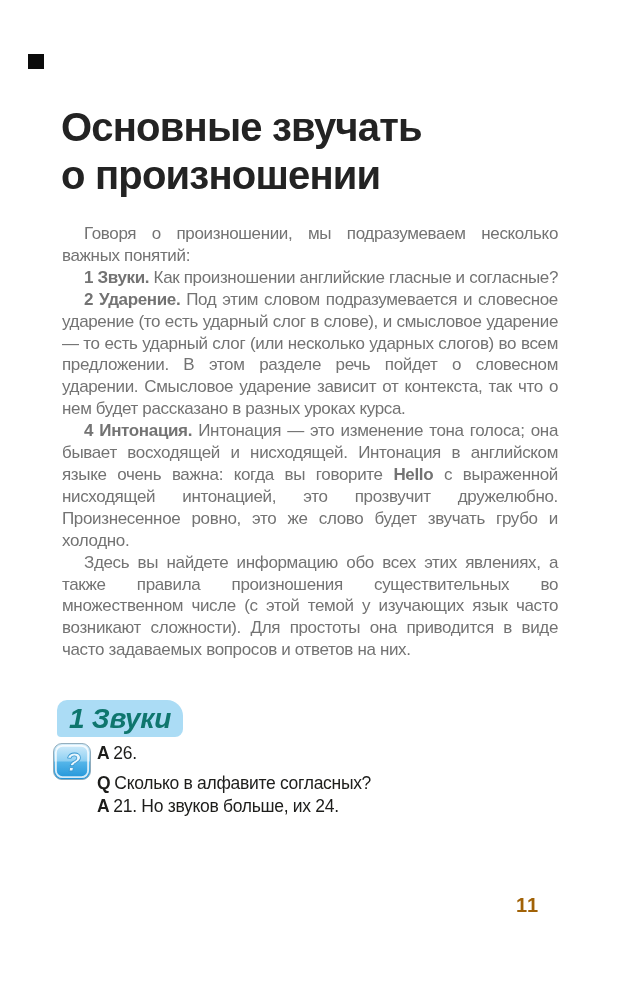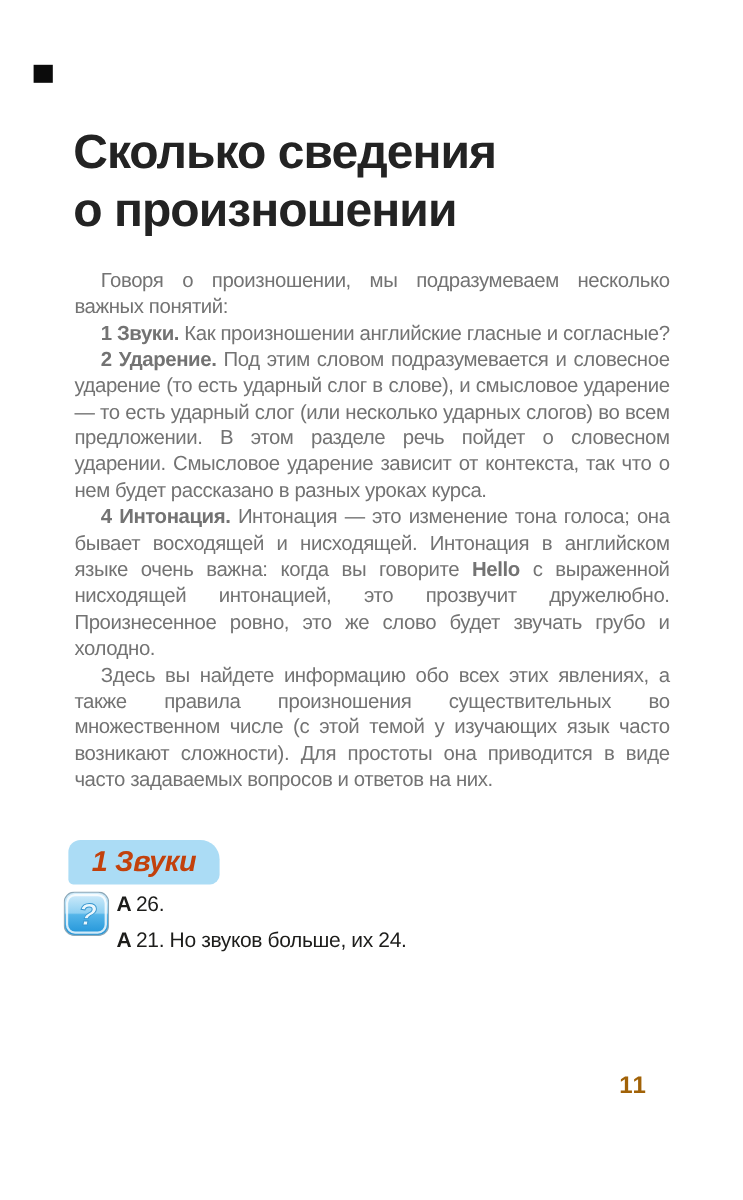--- a/index.html
+++ b/index.html
@@ -11,39 +11,39 @@
   .title{position:absolute;left:61px;top:103px;margin:0;font-size:40px;line-height:48px;
     font-weight:700;letter-spacing:-0.8px;color:#232323;}
   .title .line{display:block;}
   .body-text{position:absolute;left:62px;top:223px;width:496px;
     font-size:17px;line-height:21.9px;letter-spacing:-0.35px;text-align:justify;color:#737373;}
   .body-text p{margin:0;text-indent:22px;}
   .body-text .b{font-weight:700;}
   .section-tab{position:absolute;left:57px;top:700px;width:126px;height:37px;
     background:#abdcf5;border-radius:10px 16px 8px 4px;
     display:flex;align-items:center;justify-content:center;}
-  .section-tab .tab-label{font-weight:700;font-style:italic;font-size:24px;color:#c2410c;letter-spacing:-0.3px;}
+  .section-tab .tab-label{font-weight:700;font-style:italic;font-size:28px;color:#0f766e;letter-spacing:-0.3px;}
   .qa-list{position:absolute;left:53px;top:742px;width:480px;}
   .qa-item{position:relative;padding-left:44px;margin-bottom:7px;
     font-size:17.5px;line-height:23px;letter-spacing:-0.3px;color:#1d1d1b;}
   .qa-icon{position:absolute;left:0;top:1px;width:38px;height:37px;}
   .qa-line{white-space:normal;}
   .qa-label{font-weight:700;padding-right:4px;}
   .page-num{position:absolute;left:516px;top:894px;font-size:20px;font-weight:700;
     color:#a16207;letter-spacing:1px;}
 </style>
 </head>
 <body>
 
 <div class="page">
 
   <div class="corner-mark"></div>
 
   <h1 class="title">
-    <span class="line">Сколько сведения</span>
+    <span class="line">Основные звучать</span>
     <span class="line">о произношении</span>
   </h1>
 
   <div class="body-text" id="intro-paragraphs">
       <p><span>Говоря о произношении, мы подразумеваем несколько важных понятий:</span></p>
       <p><span class="b">1 Звуки.</span><span> Как произношении английские гласные и согласные?</span></p>
       <p><span class="b">2 Ударение.</span><span> Под этим словом подразумевается и словесное ударение (то есть ударный слог в слове), и смысловое ударение — то есть ударный слог (или несколько ударных слогов) во всем предложении. В этом разделе речь пойдет о словесном ударении. Смысловое ударение зависит от контекста, так что о нем будет рассказано в разных уроках курса.</span></p>
       <p><span class="b">4 Интонация.</span><span> Интонация — это изменение тона голоса; она бывает восходящей и нисходящей. Интонация в английском языке очень важна: когда вы говорите </span><span class="b">Hello</span><span> с выраженной нисходящей интонацией, это прозвучит дружелюбно. Произнесенное ровно, это же слово будет звучать грубо и холодно.</span></p>
       <p><span>Здесь вы найдете информацию обо всех этих явлениях, а также правила произношения существительных во множественном числе (с этой темой у изучающих язык часто возникают сложности). Для простоты она приводится в виде часто задаваемых вопросов и ответов на них.</span></p>
     </div>
@@ -65,19 +65,20 @@
             </defs>
             <rect x="0.5" y="0.5" width="39" height="38" rx="9" fill="url(#qg)" stroke="#8ca8b8"></rect>
             <rect x="3" y="3" width="34" height="33" rx="7" fill="none" stroke="rgba(255,255,255,0.8)" stroke-width="2"></rect>
             <text x="21" y="29" text-anchor="middle" font-size="27" font-weight="bold" font-style="italic" fill="#eaf7fd" stroke="#3596cf" stroke-width="0.8" font-family="Liberation Sans, sans-serif">?</text>
           </svg></span>
         <div class="qa-line"><span class="qa-label">A</span><span>26.</span></div>
       </div>
       <div class="qa-item">
       </div>
       <div class="qa-item">
+        <div class="qa-line"><span class="qa-label">Q</span><span>Сколько в алфавите согласных?</span></div>
         <div class="qa-line"><span class="qa-label">A</span><span>21. Но звуков больше, их 24.</span></div>
       </div>
     </div>
 
   <div class="page-num">11</div>
 
 </div>
 
 </body></html>

